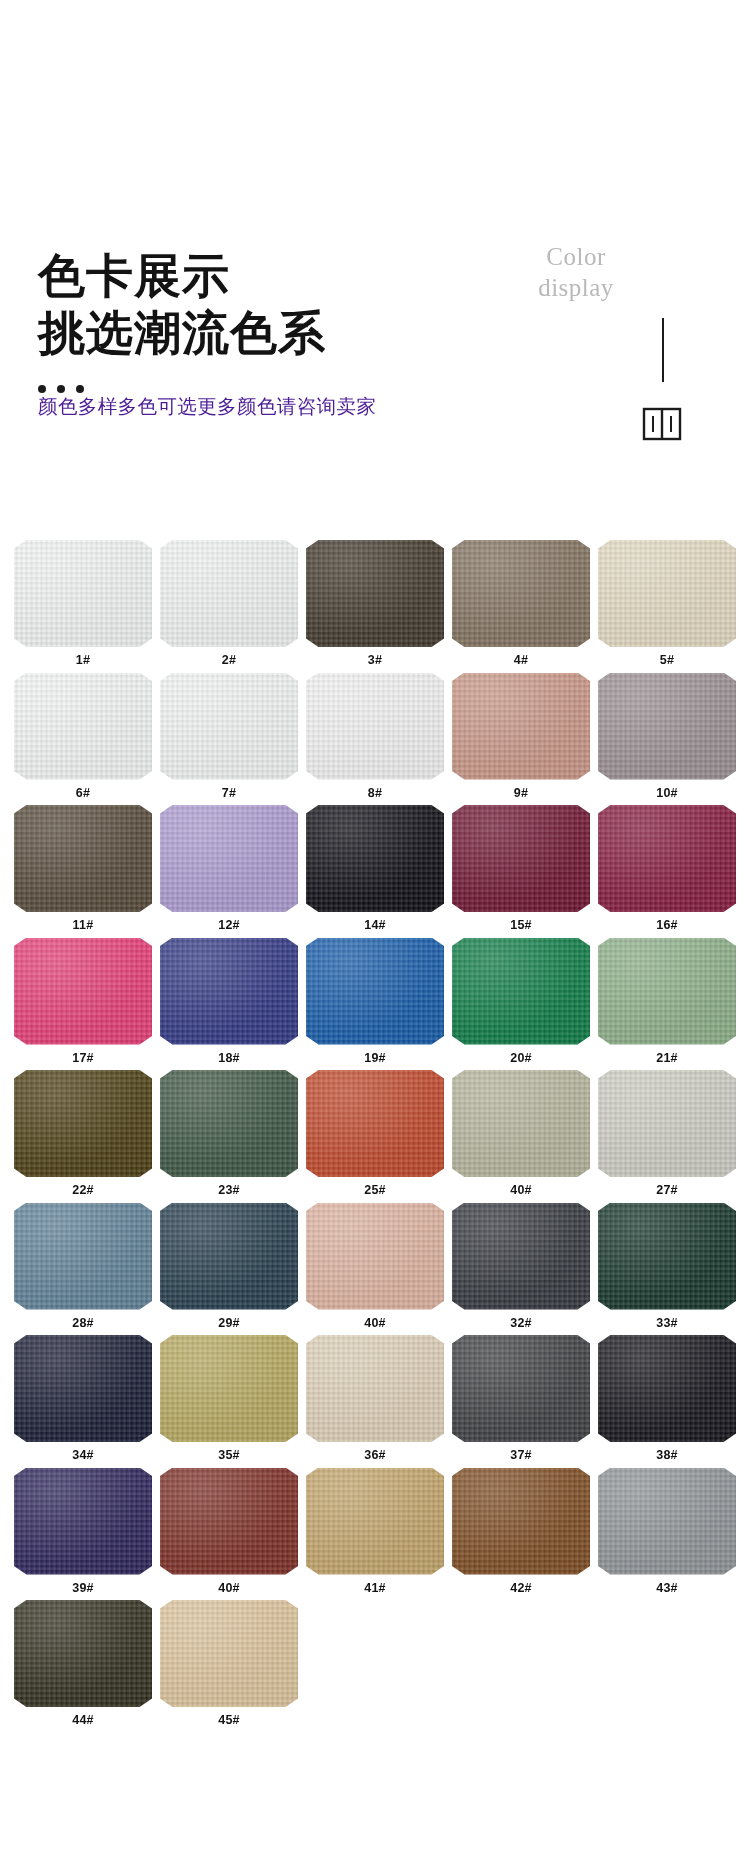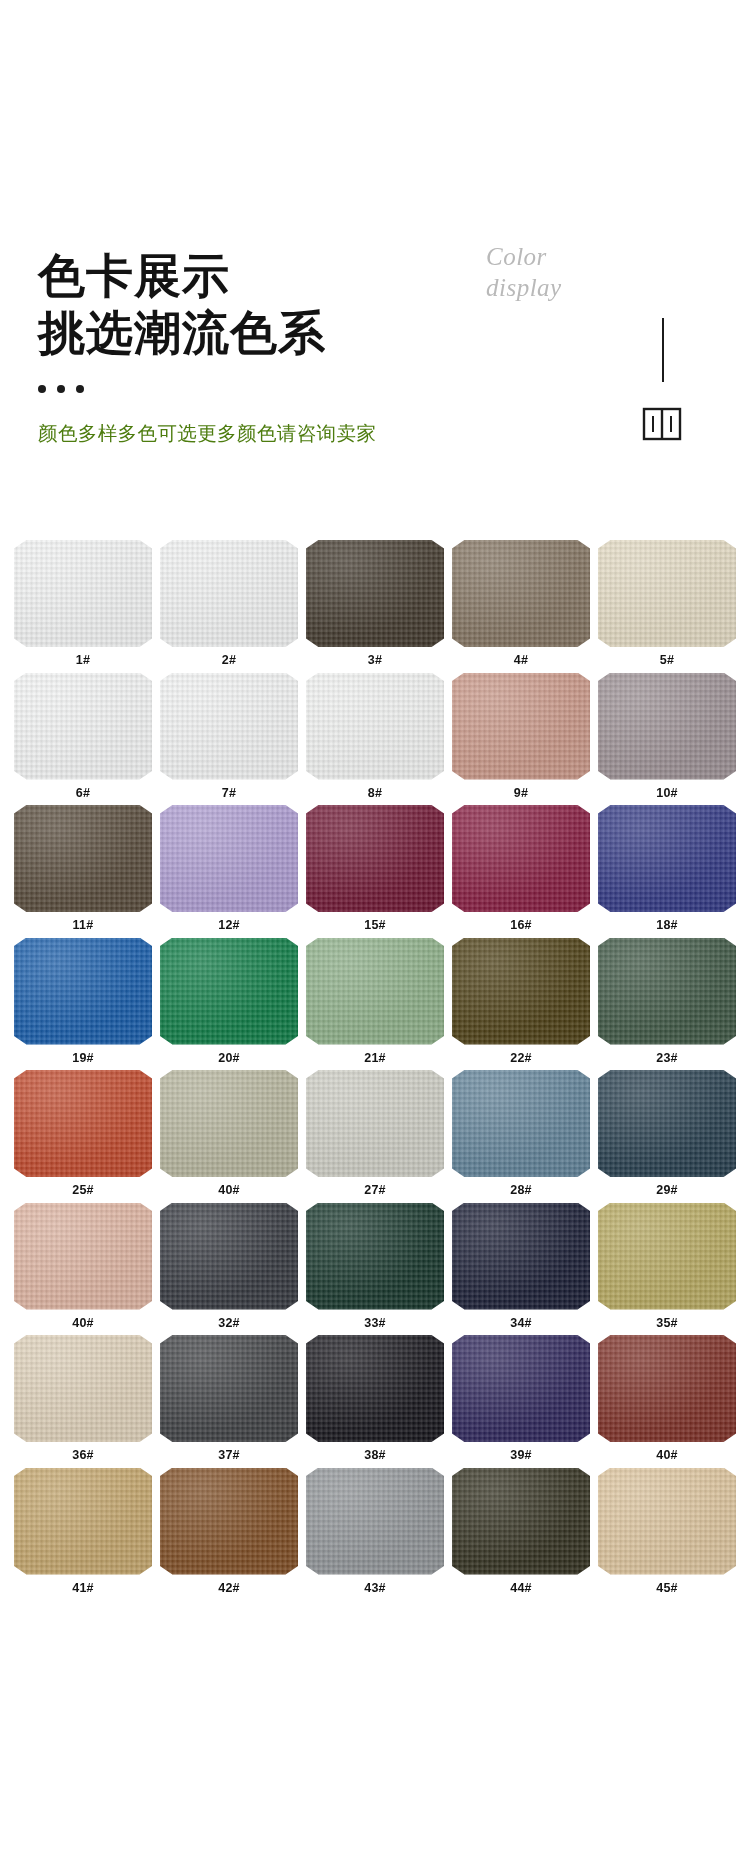--- a/index.html
+++ b/index.html
@@ -48,35 +48,33 @@
     align-items: center;
   }
   .dots span {
     display: block;
     width: 8px;
     height: 8px;
     border-radius: 50%;
     background: #1c1c1c;
   }
   .subtitle {
-    margin-top: 27px;
     font-family: "Liberation Serif", serif;
     font-size: 19.5px;
     letter-spacing: 0.4px;
-    color: #4d7c0f;
+    color: #4c1d95;
     white-space: nowrap;
   }
 
   .header-right {
     position: absolute;
     right: 84px;
     top: 242px;
     width: 180px;
-    text-align: left;
-    font-style: italic;
+    text-align: center;
   }
   .eng-title {
     font-family: "Liberation Serif", serif;
     font-size: 25px;
     line-height: 1.22;
     color: #b9b9b9;
     letter-spacing: 0.5px;
   }
   .vrule {
     position: absolute;
@@ -245,28 +243,36 @@
       </div>
       <div class="swatch-cell">
         <div class="swatch-chip" style="background: rgb(84, 71, 55);"></div>
         <span class="swatch-label">11#</span>
       </div>
       <div class="swatch-cell">
         <div class="swatch-chip" style="background: rgb(171, 154, 208);"></div>
         <span class="swatch-label">12#</span>
       </div>
       <div class="swatch-cell">
+        <div class="swatch-chip" style="background: rgb(12, 11, 18);"></div>
+        <span class="swatch-label">14#</span>
+      </div>
+      <div class="swatch-cell">
         <div class="swatch-chip" style="background: rgb(109, 19, 48);"></div>
         <span class="swatch-label">15#</span>
       </div>
       <div class="swatch-cell">
         <div class="swatch-chip" style="background: rgb(132, 24, 61);"></div>
         <span class="swatch-label">16#</span>
       </div>
       <div class="swatch-cell">
+        <div class="swatch-chip" style="background: rgb(229, 59, 117);"></div>
+        <span class="swatch-label">17#</span>
+      </div>
+      <div class="swatch-cell">
         <div class="swatch-chip" style="background: rgb(46, 53, 130);"></div>
         <span class="swatch-label">18#</span>
       </div>
       <div class="swatch-cell">
         <div class="swatch-chip" style="background: rgb(19, 89, 168);"></div>
         <span class="swatch-label">19#</span>
       </div>
       <div class="swatch-cell">
         <div class="swatch-chip" style="background: rgb(10, 122, 67);"></div>
         <span class="swatch-label">20#</span>

